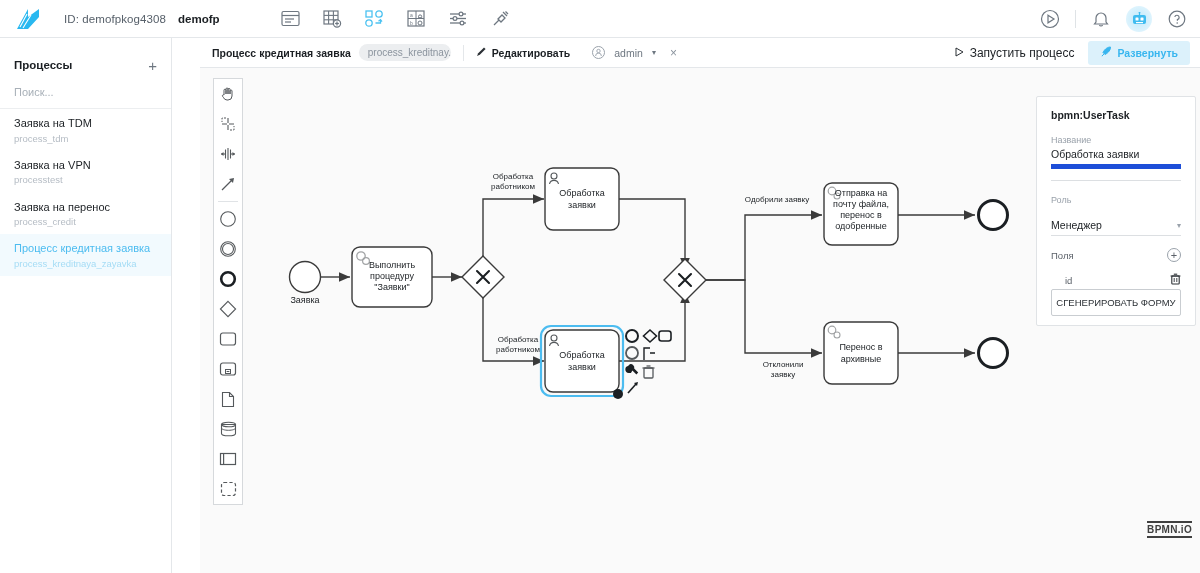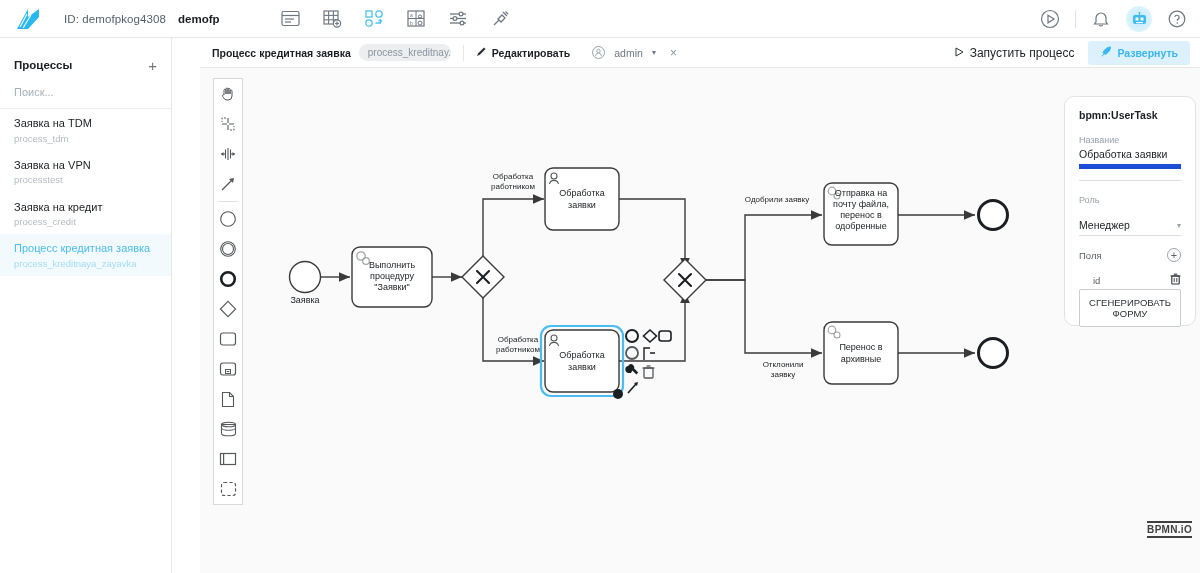--- a/index.html
+++ b/index.html
@@ -94,22 +94,22 @@
   .watermark {
     position: absolute; right: 8px; bottom: 35px;
     font-family: "Liberation Sans", sans-serif;
     font-size: 10px; font-weight: bold; color: #404040;
     border-top: 2px solid #404040; border-bottom: 2px solid #404040;
     padding: 1px 0; letter-spacing: .3px;
   }
 
   
   .props {
-    position: absolute; right: 4px; top: 28px; width: 132px; height: 230px;
-    background: #fff; border: 1px solid #e0e3e6; border-radius: 10px;
+    position: absolute; right: 4px; top: 28px; width: 160px; height: 230px;
+    background: #fff; border: 1px solid #e0e3e6; border-radius: 2px;
     padding: 12px 14px;
   }
   .pr-title { font-size: 10.5px; font-weight: bold; color: #1b1f23; margin-bottom: 14px; }
   .pr-label { font-size: 9px; color: #9aa2ab; }
   .pr-value { font-size: 10.5px; color: #1b1f23; margin-top: 3px; padding-bottom: 4px; }
   .pr-underline { border-bottom: 5px solid #1d4ed8; }
   .pr-underline-l { border-bottom: 1px solid #dcdfe2; }
   .pr-field { margin-bottom: 6px; }
   .pr-select-row { display:flex; align-items:flex-end; justify-content:space-between; }
   .pr-caret { font-size: 8px; color: #9aa2ab; padding-bottom: 5px; }
@@ -295,21 +295,21 @@
 
     <div class="sb-item">
       <div class="sb-item-name">Заявка на TDM</div>
       <div class="sb-item-key">process_tdm</div>
     </div>
     <div class="sb-item">
       <div class="sb-item-name">Заявка на VPN</div>
       <div class="sb-item-key">processtest</div>
     </div>
     <div class="sb-item">
-      <div class="sb-item-name">Заявка на кредит</div>
+      <div class="sb-item-name">Заявка на перенос</div>
       <div class="sb-item-key">process_credit</div>
     </div>
     <div class="sb-item sel">
       <div class="sb-item-name">Процесс кредитная заявка</div>
       <div class="sb-item-key">process_kreditnaya_zayavka</div>
     </div>
   </div>
 
   <div class="canvas">
 

